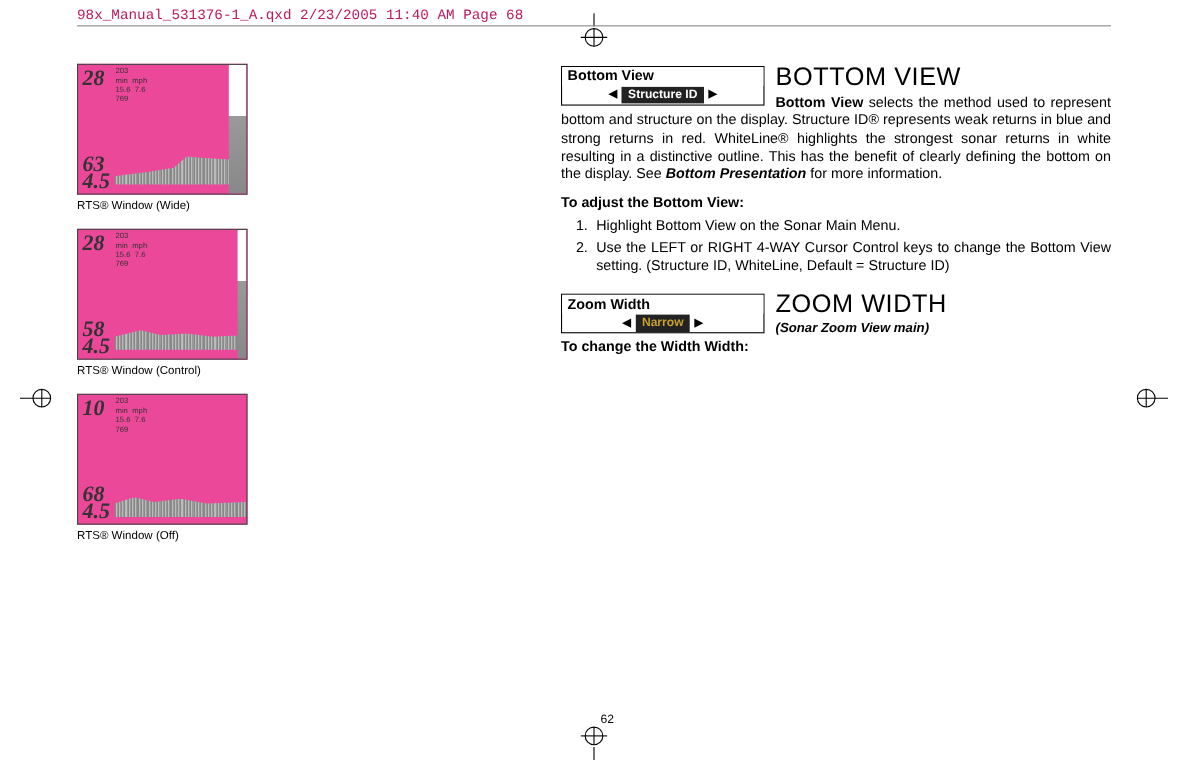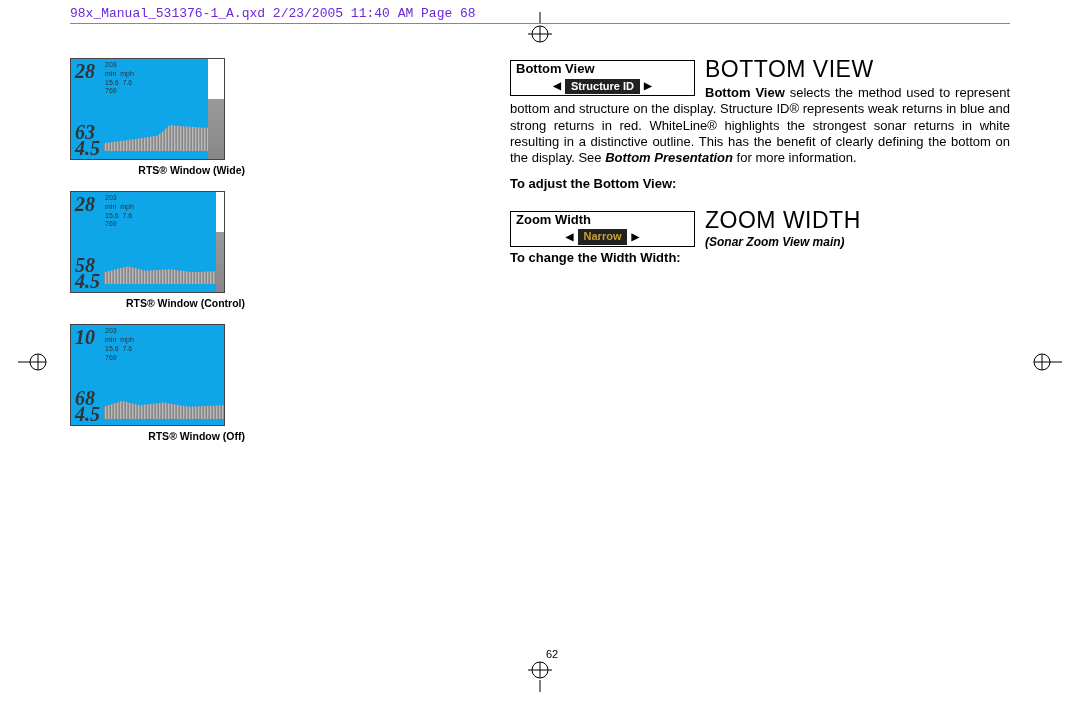--- a/index.html
+++ b/index.html
@@ -13,21 +13,21 @@
     position: relative;
     overflow: hidden;
   }
   .header {
     position: absolute;
     top: 6px;
     left: 70px;
     right: 70px;
     font-family: "Courier New", monospace;
     font-size: 13px;
-    color: #6d28d9;
+    color: #be185d;
     border-bottom: 1px solid #888;
     padding-bottom: 2px;
   }
   .regmark-top {
     position: absolute;
     top: 12px;
     left: 540px;
     transform: translateX(-50%);
   }
   .regmark-bottom {
@@ -59,22 +59,22 @@
     column-gap: 10px;
   }
   .thumbs {
     width: 175px;
     display: flex;
     flex-direction: column;
     gap: 4px;
   }
   .thumb {
     width: 155px;
-    height: 102px;
-    background: #0ea5e9;
+    height: 119px;
+    background: #ec4899;
     border: 1px solid #444;
     position: relative;
     overflow: hidden;
     box-sizing: border-box;
   }
   .thumb .big {
     position: absolute;
     left: 4px;
     font-style: italic;
     font-weight: 900;
@@ -89,23 +89,23 @@
     color: #333;
   }
   .thumb .bottom-band {
     position: absolute;
     left: 33px;
     right: 0;
     height: 30px;
     background: repeating-linear-gradient(90deg, #888 0 1px, #bbb 1px 2px, #999 2px 3px);
   }
   .caption {
-    text-align: right;
+    text-align: left;
     font-size: 10.5px;
-    font-weight: bold;
+    font-weight: normal;
     margin-bottom: 10px;
   }
   .lefttext {
     flex: 1;
     font-size: 13px;
   }
   .rightcol {
     flex: 1;
   }
   .h-section {
@@ -289,20 +289,24 @@
           <span class="arrow">▶</span>
         </div>
       </div>
       <div class="big-title">BOTTOM VIEW</div>
       <div class="para" style="margin-top:2px;">
         <b>Bottom View</b><span> selects the method used to represent bottom and structure on the display. Structure ID® represents weak returns in blue and strong returns in red. WhiteLine® highlights the strongest sonar returns in white resulting in a distinctive outline. This has the benefit of clearly defining the bottom on the display. See </span><b><i>Bottom Presentation</i></b><span> for more information.</span>
       </div>
     </div>
 
     <div class="h-section">To adjust the Bottom View:</div>
+    <ol class="steps">
+      <li>Highlight Bottom View on the Sonar Main Menu.</li>
+      <li>Use the LEFT or RIGHT 4-WAY Cursor Control keys to change the Bottom View setting. (Structure ID, WhiteLine, Default = Structure ID)</li>
+    </ol>
 
     <div class="clearfix" style="margin-top:16px;">
       <div class="menuchip">
         <div class="top">Zoom Width</div>
         <div class="bot">
           <span class="arrow">◀</span>
           <span class="val gold">Narrow</span>
           <span class="arrow">▶</span>
         </div>
       </div>

